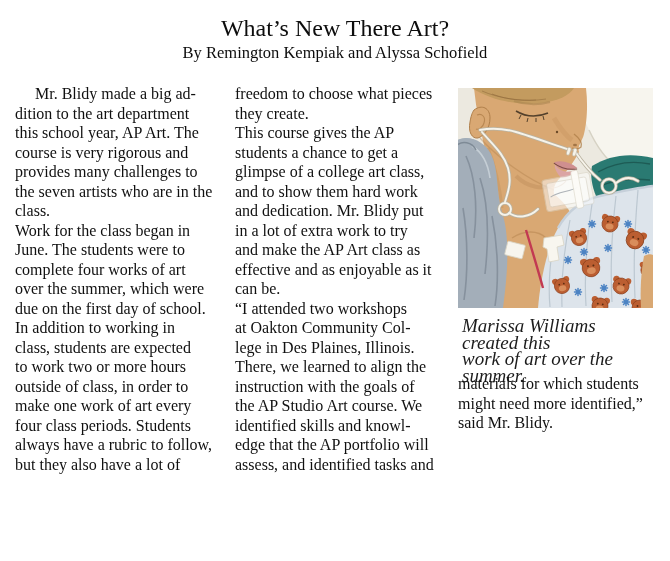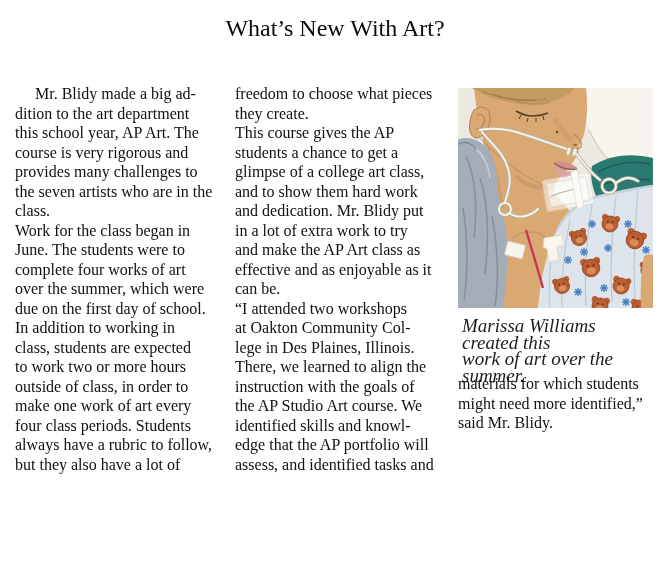--- a/index.html
+++ b/index.html
@@ -43,21 +43,22 @@
     position: absolute; left: 462px; top: 318px; width: 192px;
     font-style: italic; font-size: 19px; line-height: 16.5px;
     white-space: pre-wrap; color: #1c1c1c;
   }
 </style>
 </head>
 <body>
 
 <div class="page">
 
-  <div class="title">What’s New With Art?</div>
+  <div class="title">What’s New There Art?</div>
+  <div class="byline">By Remington Kempiak and Alyssa Schofield</div>
 
   <div class="coltext col2">freedom to choose what pieces
 they create.
 This course gives the AP
 students a chance to get a
 glimpse of a college art class,
 and to show them hard work
 and dedication. Mr. Blidy put
 in a lot of extra work to try
 and make the AP Art class as

